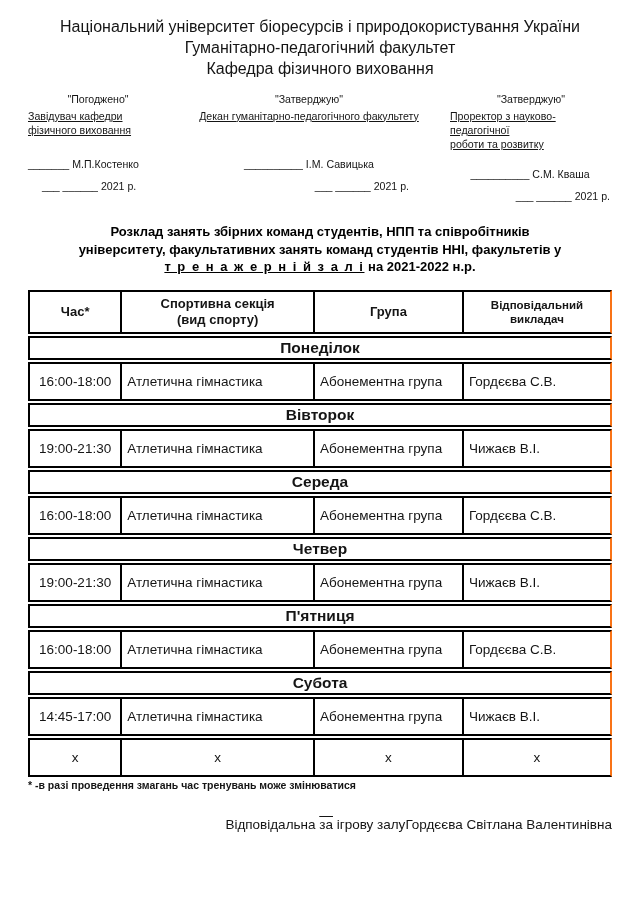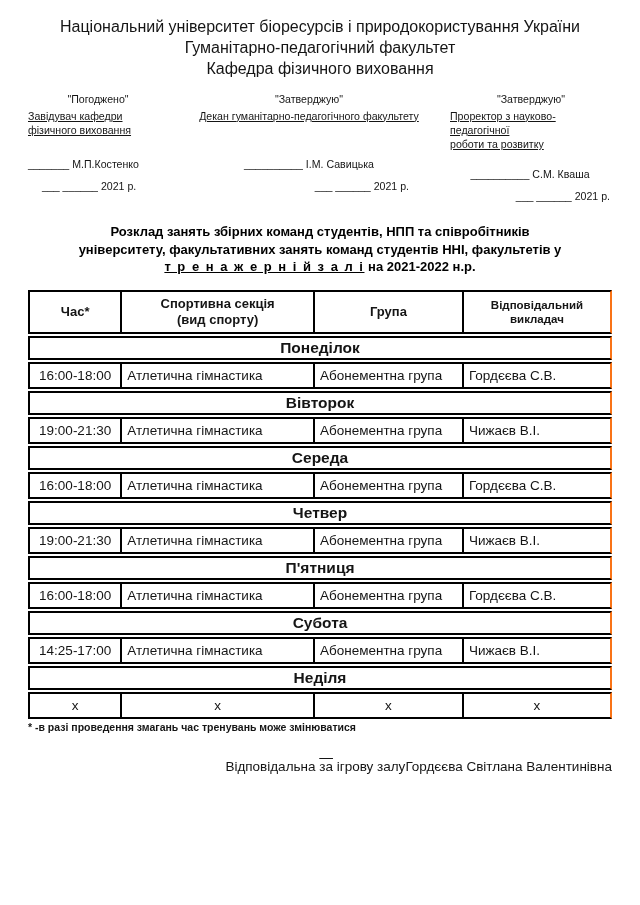--- a/index.html
+++ b/index.html
@@ -35,21 +35,21 @@
   
   .title { margin-top: 20px; text-align: center; font-weight: bold; font-size: 13px; line-height: 1.35; color: #000; }
   .title-underlined { text-decoration: underline; letter-spacing: 1.5px; }
 
   
   table.schedule { width: 100%; border-collapse: separate; border-spacing: 0 2px; table-layout: fixed; margin-top: 12px; }
   .schedule th, .schedule td { border: 2px solid #000; border-right: none; overflow: hidden; }
   .schedule th:last-child, .schedule td:last-child { border-right: 2px solid #f97316; }
   .schedule th { font-weight: bold; font-size: 13px; text-align: center; padding: 4px 2px; white-space: pre-line; line-height: 1.25; }
   .schedule th.small-header { font-size: 11.5px; }
-  .schedule td { font-size: 13.5px; padding: 2px 5px; height: 19px; vertical-align: middle; }
+  .schedule td { font-size: 13.5px; padding: 8px 5px; height: 19px; vertical-align: middle; }
   .schedule td.day-band { font-weight: bold; font-size: 15.5px; text-align: center; padding: 1px 2px; height: auto; }
   .schedule td.center { text-align: center; }
 
   
   .footnote { font-weight: bold; font-size: 10.5px; }
   .footer-row { margin-top: 26px; display: flex; justify-content: flex-end; font-size: 13.5px; }
   .overlined { text-decoration: overline; }
 </style>
 </head>
 <body>
@@ -165,29 +165,26 @@
         <td class="center">16:00-18:00</td>
         <td>Атлетична гімнастика</td>
         <td>Абонементна група</td>
         <td>Гордєєва С.В.</td>
       </tr>
 
       <tr>
           <td class="day-band" colspan="4">Субота</td>
         </tr>
       <tr>
-        <td class="center">14:25-17:00</td>
+        <td class="center">14:45-17:00</td>
         <td>Атлетична гімнастика</td>
         <td>Абонементна група</td>
         <td>Чижаєв В.І.</td>
       </tr>
 
-      <tr>
-          <td class="day-band" colspan="4">Неділя</td>
-        </tr>
       <tr>
         <td class="center">х</td>
         <td class="center">х</td>
         <td class="center">х</td>
         <td class="center">х</td>
       </tr>
     </tbody>
   </table>
 
   <div class="footnote">* -в разі проведення змагань час тренувань може змінюватися</div>

